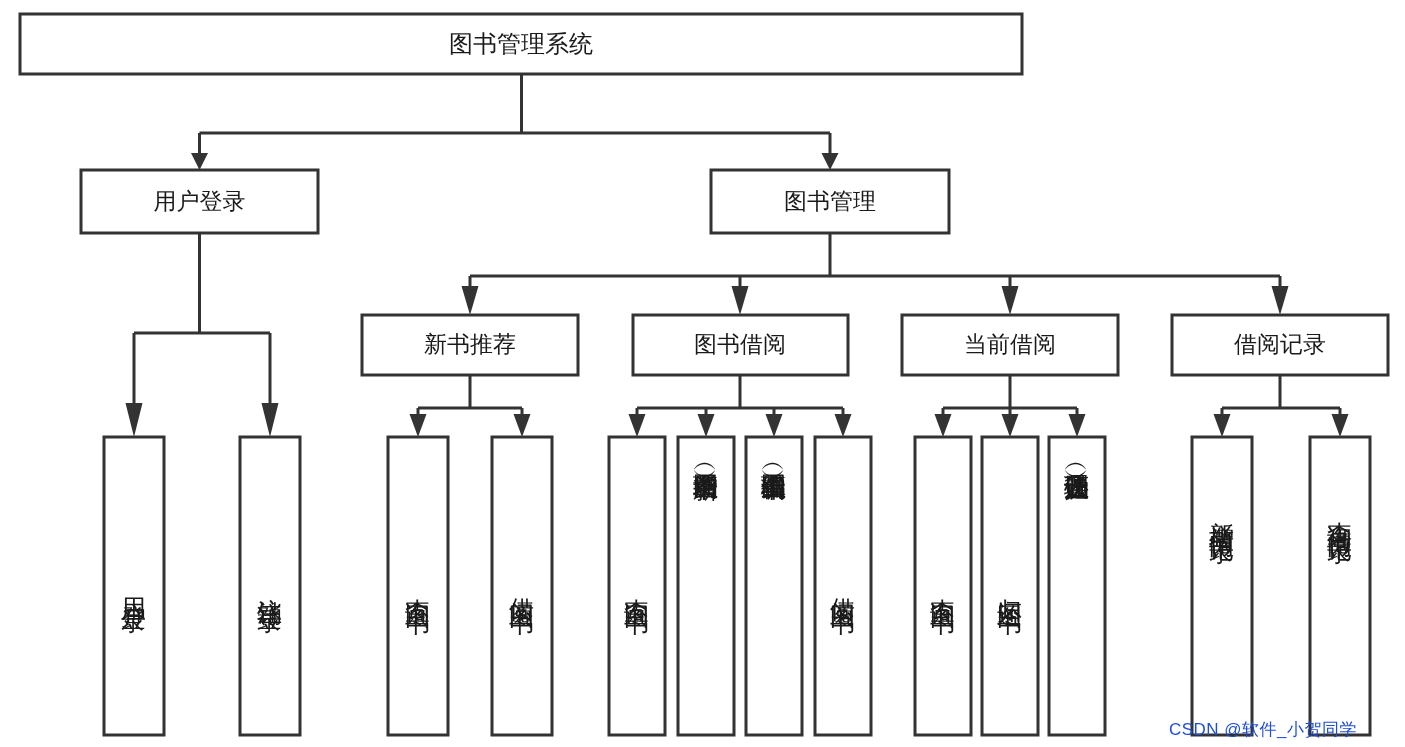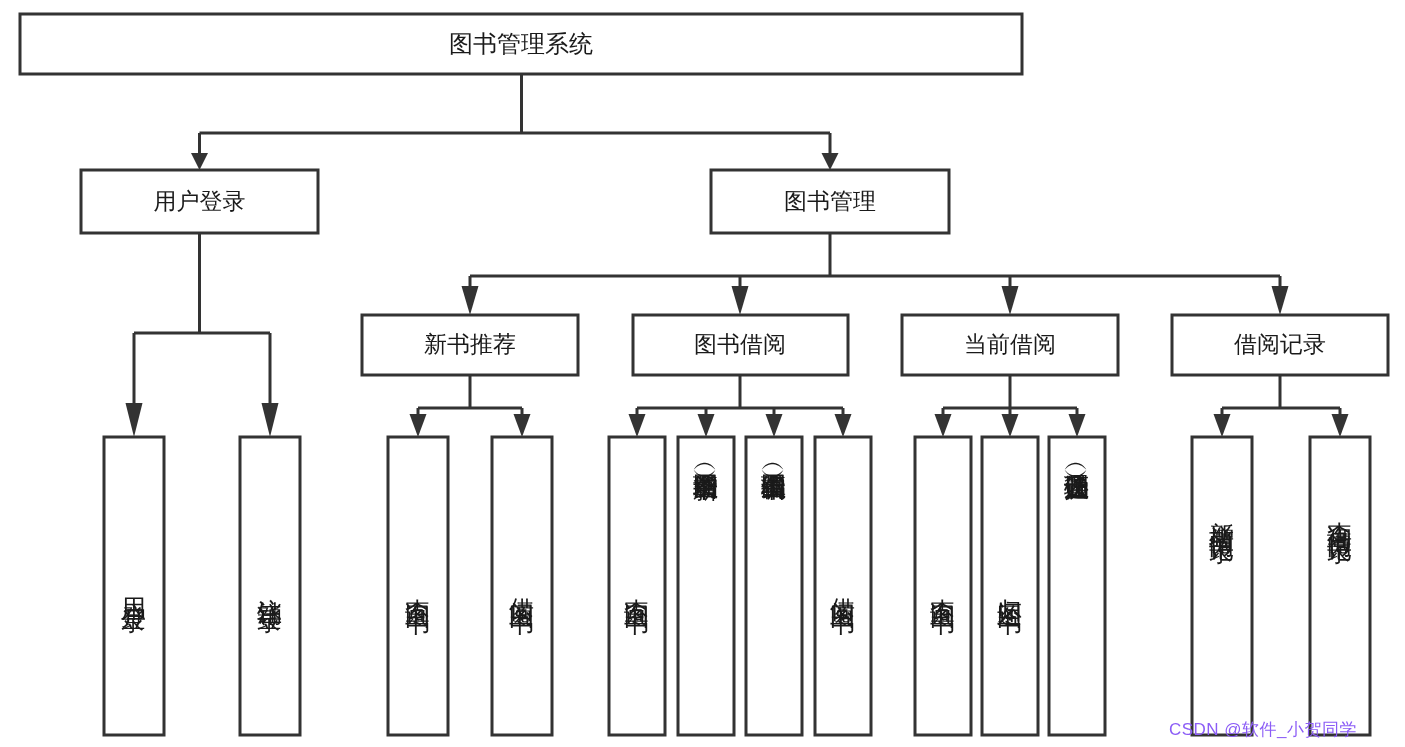--- a/index.html
+++ b/index.html
@@ -59,21 +59,21 @@
   .arrow-head {
     fill: #333333;
     stroke: none;
   }
   .watermark {
     position: absolute;
     right: 10px;
     bottom: 6px;
     font-family: "Liberation Sans", "DejaVu Sans", sans-serif;
     font-size: 17px;
-    color: #8b5cf6;
+    color: #1d4ed8;
     letter-spacing: 0.5px;
     white-space: nowrap;
     user-select: none;
   }
 </style>
 </head>
 <body>
 
 <div id="diagram-root">
 

